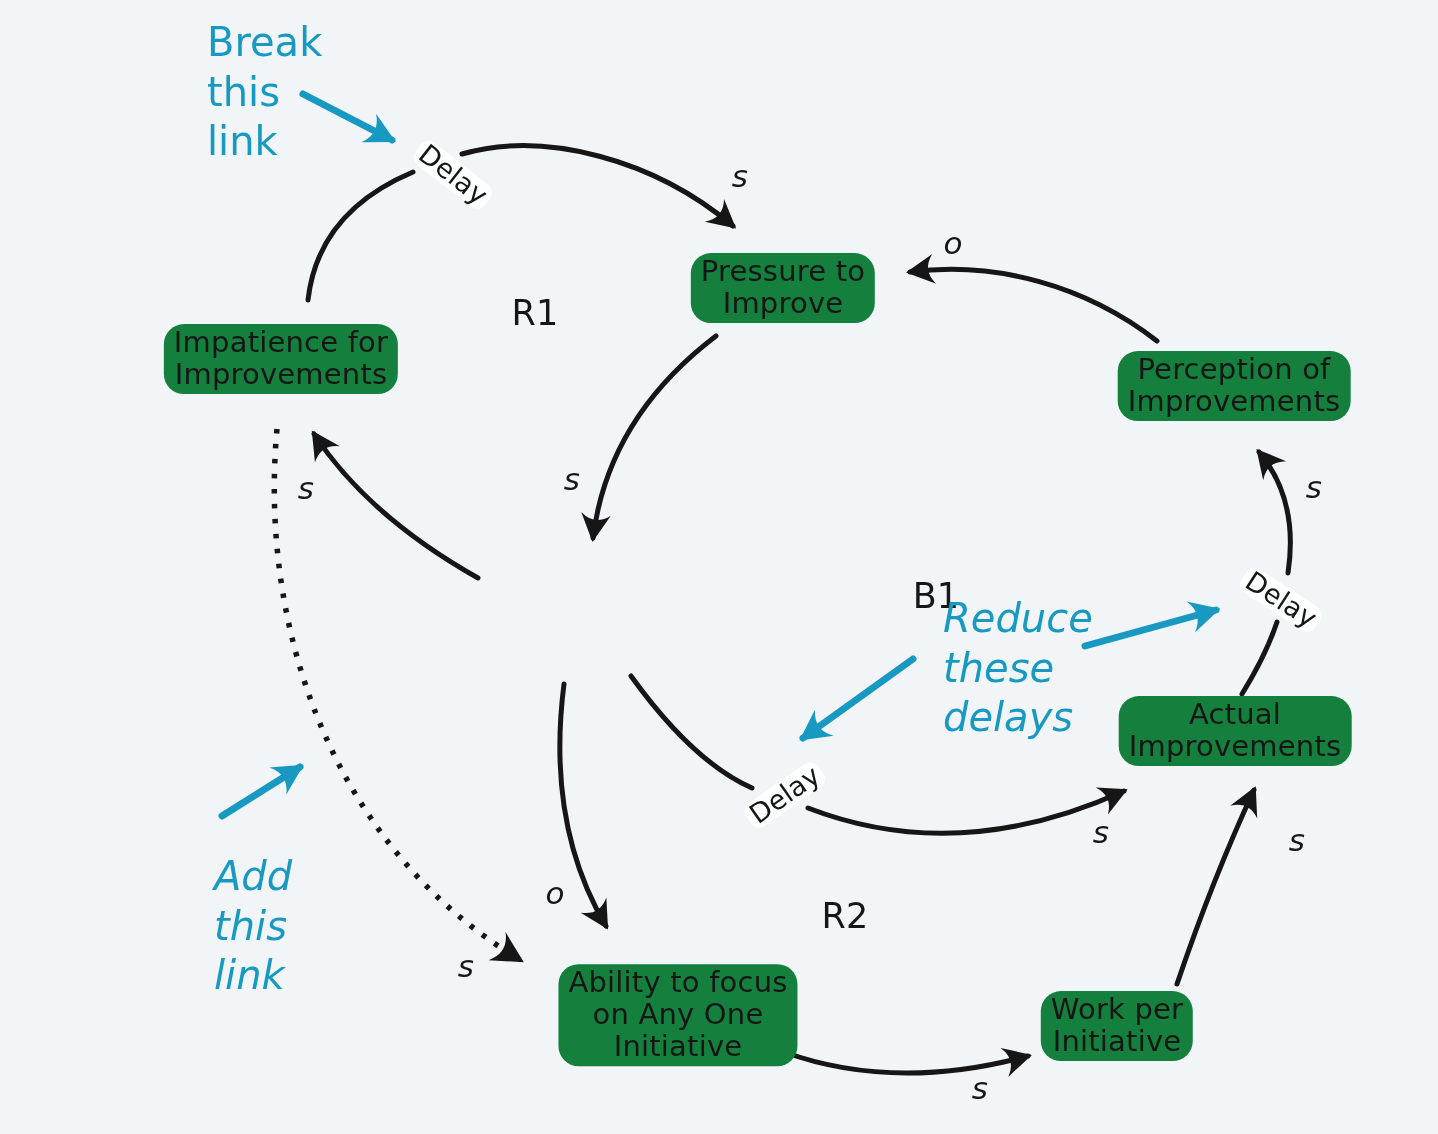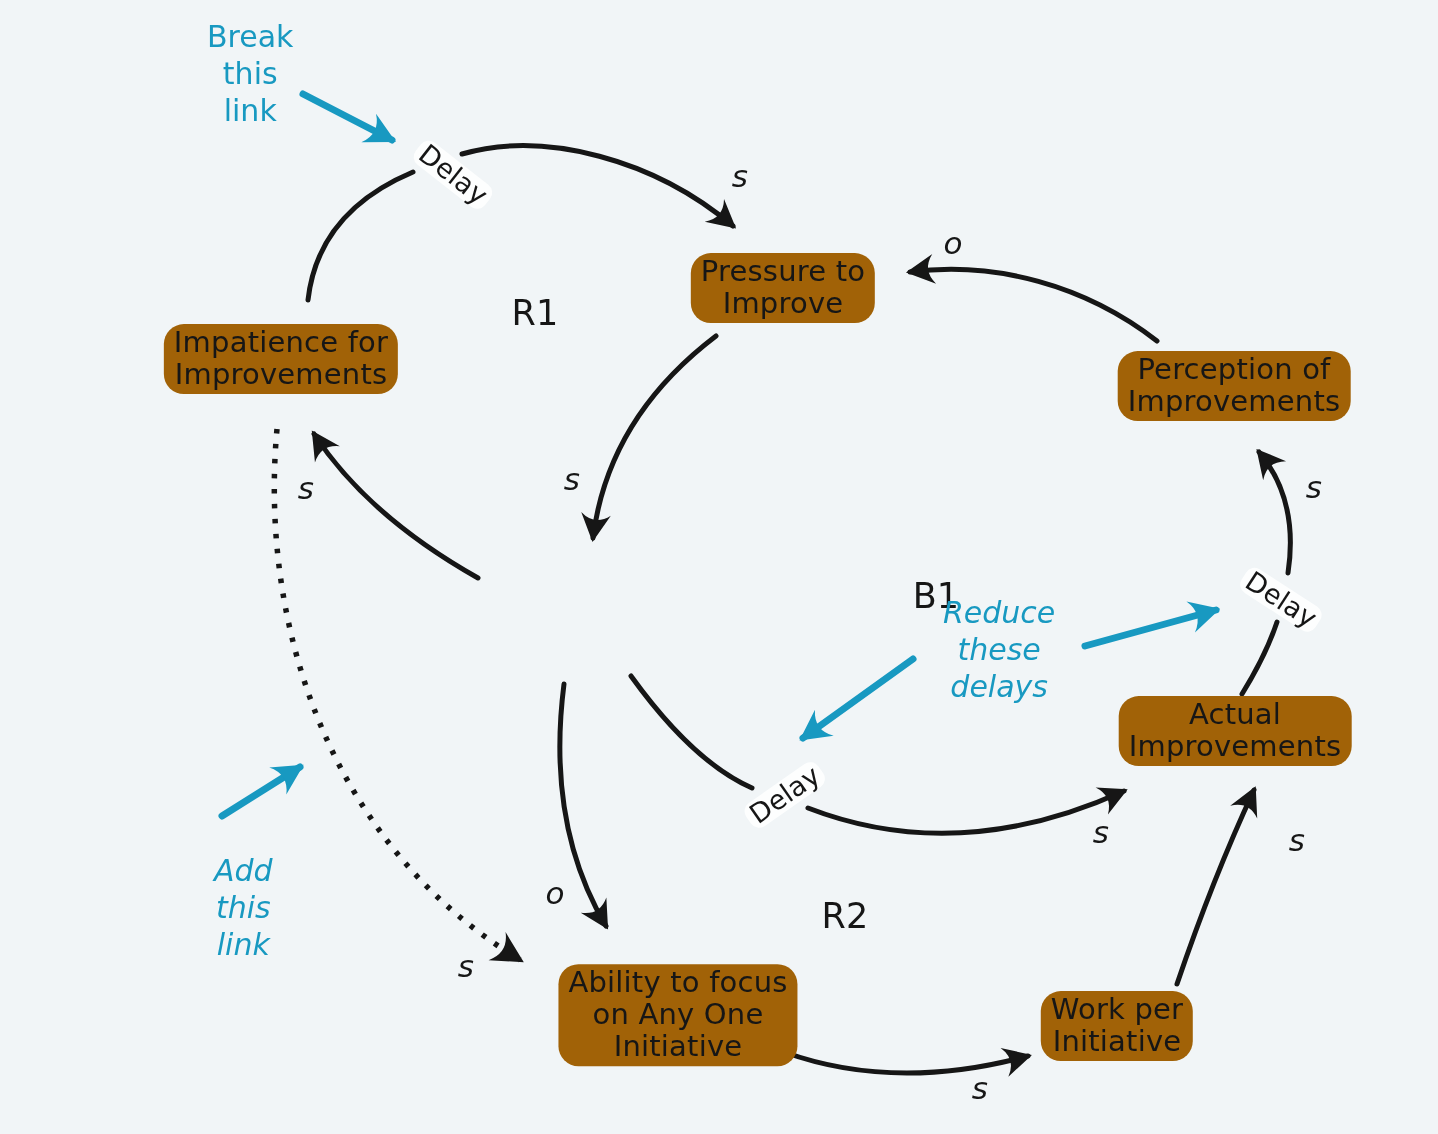--- a/index.html
+++ b/index.html
@@ -16,21 +16,21 @@
   .lbl{
     position:absolute;
     transform:translate(-50%,-50%);
     text-align:center;
     white-space:pre-line;
     line-height:1.1;
     font-size:29px;
     letter-spacing:0.2px;
   }
   .node{
-    background:#a16207;
+    background:#15803d;
     border-radius:20px;
     padding:3px 10px;
   }
   .loop{
     font-size:35px;
     background:transparent;
   }
   .pol{
     font-size:31px;
     font-style:italic;
@@ -40,24 +40,24 @@
   .delay{
     font-size:27px;
     background:#fdfefe;
     border-radius:10px;
     padding:0 5px;
     line-height:1.05;
   }
   .note{
     position:absolute;
     transform:none;
-    text-align:center;
+    text-align:left;
     white-space:pre-line;
     color:#1899c1;
-    font-size:30px;
+    font-size:40px;
     line-height:1.24;
     background:transparent;
   }
 </style>
 </head>
 <body>
 
 <div class="stage">
 
   <svg class="wires" width="1438" height="1134" viewBox="0 0 1438 1134">

